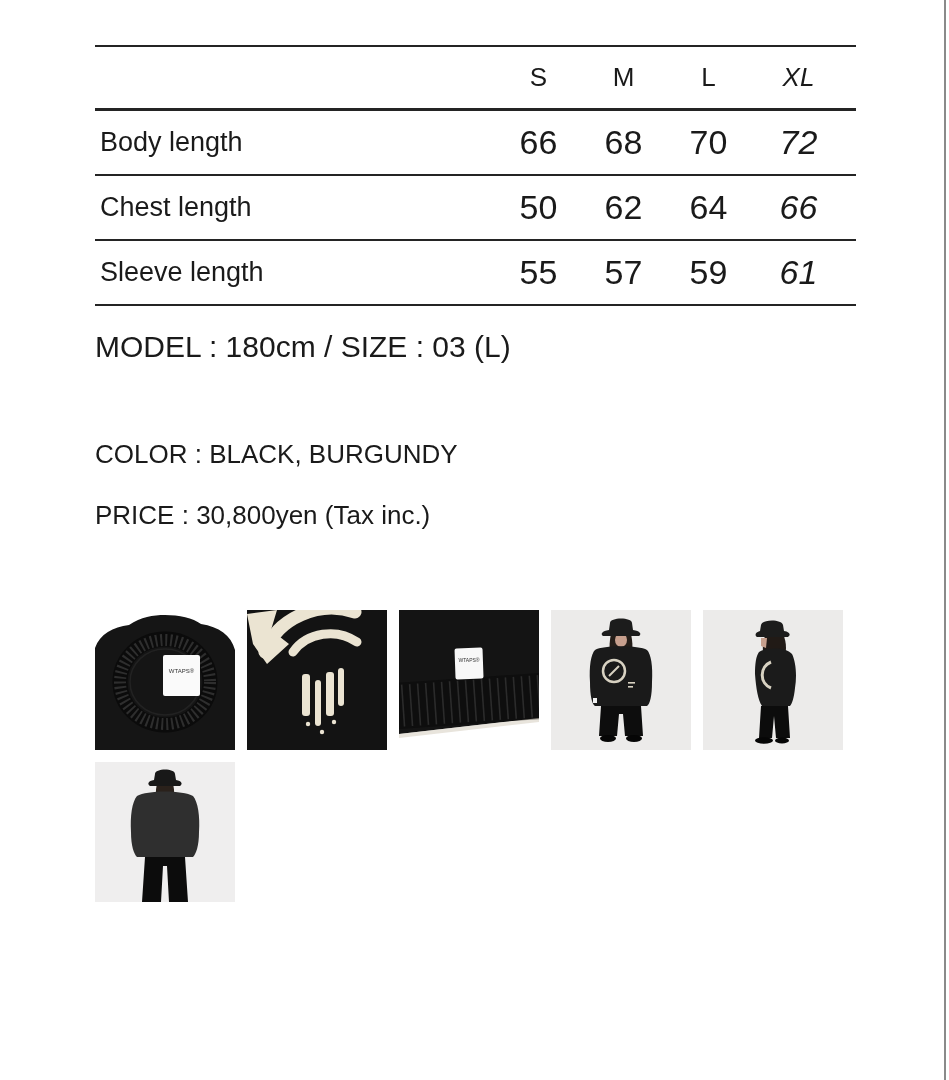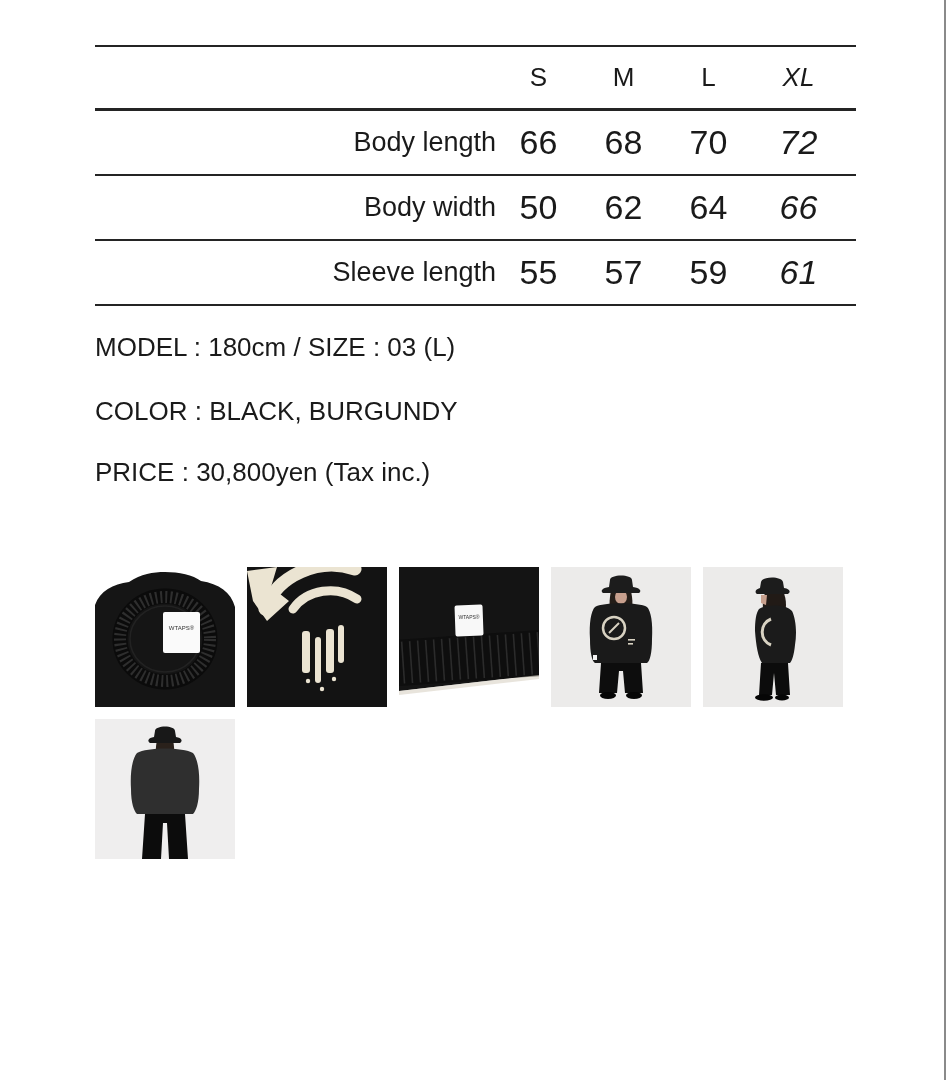--- a/index.html
+++ b/index.html
@@ -40,44 +40,44 @@
     border-bottom: 3px solid #242424;
     font-weight: 400;
     padding: 0;
   }
   table.size-chart td {
     height: 63px;
     border-bottom: 2px solid #242424;
     padding: 0;
   }
   .cell-label {
-    text-align: right;
+    text-align: left;
     font-size: 27px;
     padding-left: 5px !important;
     margin-left: 40px;
   }
   .cell-num {
     width: 85px;
     text-align: center;
     font-size: 34px;
   }
   th.cell-num { font-size: 26px; }
   .cell-last {
     width: 95px;
     padding-right: 10px !important;
     font-style: italic;
   }
 
   
   .model-line {
     margin: 21px 0 0 0;
-    font-size: 26px;
+    font-size: 30px;
     line-height: 40px;
   }
-  .specs { margin-top: 24px; }
+  .specs { margin-top: 67px; }
   .specs p {
     margin: 0 0 21px 0;
     font-size: 26px;
     line-height: 40px;
   }
 
   
   .gallery {
     display: flex;
     gap: 12px;
@@ -109,21 +109,21 @@
     </thead>
     <tbody>
       <tr>
         <td class="cell-label">Body length</td>
         <td class="cell-num">66</td>
         <td class="cell-num">68</td>
         <td class="cell-num">70</td>
         <td class="cell-num cell-last">72</td>
       </tr>
       <tr>
-        <td class="cell-label">Body width</td>
+        <td class="cell-label">Chest length</td>
         <td class="cell-num">50</td>
         <td class="cell-num">62</td>
         <td class="cell-num">64</td>
         <td class="cell-num cell-last">66</td>
       </tr>
       <tr>
         <td class="cell-label">Sleeve length</td>
         <td class="cell-num">55</td>
         <td class="cell-num">57</td>
         <td class="cell-num">59</td>

